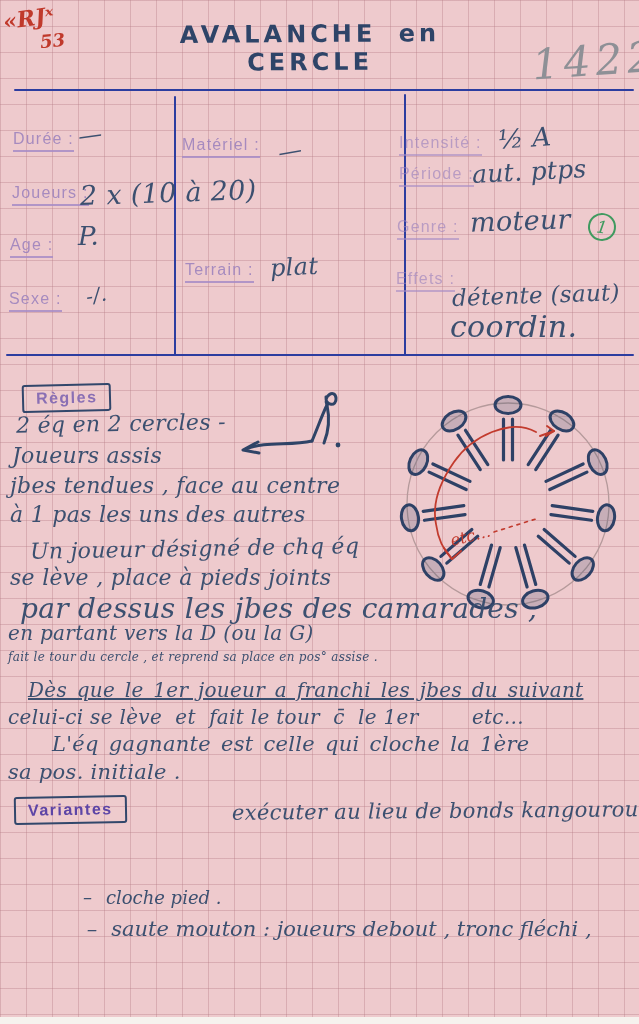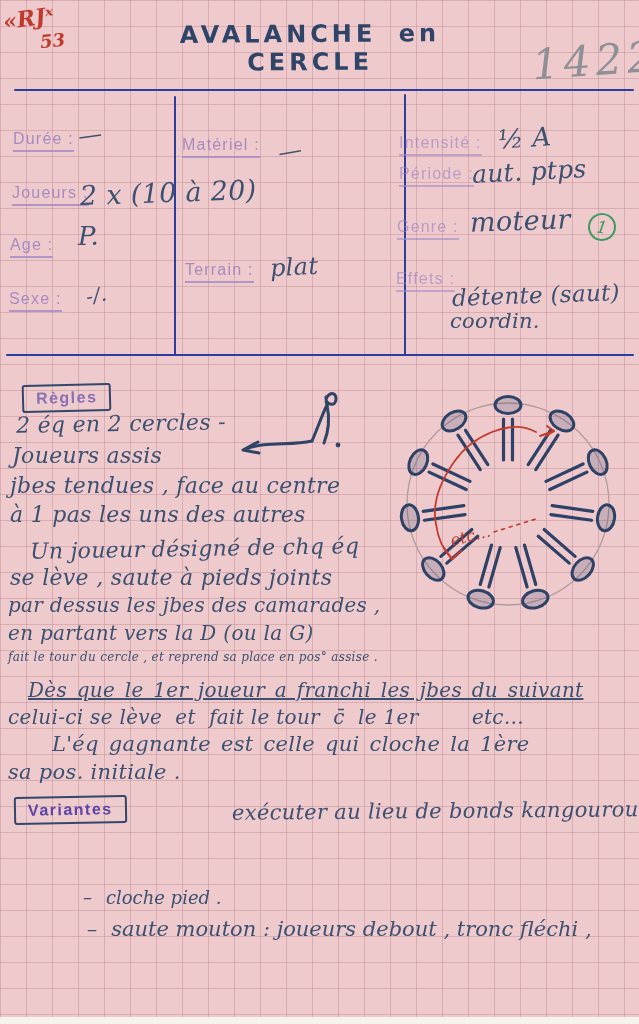--- a/index.html
+++ b/index.html
@@ -102,21 +102,21 @@
 
   <span class="stamp f2" style="left:399px;top:165px;">Période :</span>
   <div class="hw" style="left:472px;top:158px;font-size:25px;transform:rotate(-3deg);">aut. ptps</div>
 
   <span class="stamp f2" style="left:397px;top:218px;">Genre :</span>
   <div class="hw" style="left:470px;top:206px;font-size:27px;transform:rotate(-2deg);">moteur</div>
   <div class="badge-circle">1</div>
 
   <span class="stamp f2" style="left:396px;top:270px;">Effets :</span>
   <div class="hw" style="left:452px;top:283px;font-size:23px;transform:rotate(-2deg);">détente (saut)</div>
-  <div class="hw" style="left:450px;top:310px;font-size:21px;">coordin.</div>
+  <div class="hw" style="left:450px;top:310px;font-size:30px;">coordin.</div>
 
   <div class="stamp-box" style="left:22px;top:384px;transform:rotate(-1.5deg);">
     <span class="stamp-inner">Règles</span>
   </div>
 
   <svg class="abs" style="left:232px;top:383px;" width="128" height="82" viewBox="0 0 128 82">
     <g stroke="#2f4467" stroke-width="3" fill="none" stroke-linecap="round" stroke-linejoin="round">
       <path d="M 14,66 C 34,58 58,63 80,58"></path>
       <path d="M 26,59 L 11,67 L 27,70"></path>
       <path d="M 80,58 C 86,44 90,32 95,22 C 91,12 103,6 104,15 C 105,24 93,23 94,14"></path>
@@ -170,22 +170,22 @@
       <path d="M 96,140 L 141,126" stroke-dasharray="3 5" style="stroke-width:1.6"></path>
     </g>
     <text x="54" y="154" fill="#c23b2e" font-size="16" font-style="italic" font-family="DejaVu Serif, serif" transform="rotate(-14 54 154)">etc…</text>
   </svg>
 
   <div class="hw" style="left:16px;top:412px;font-size:22px;transform:rotate(-1deg);">2 éq en 2 cercles -</div>
   <div class="hw" style="left:12px;top:444px;font-size:22px;">Joueurs assis</div>
   <div class="hw" style="left:10px;top:474px;font-size:22px;">jbes tendues , face au centre</div>
   <div class="hw" style="left:10px;top:503px;font-size:22px;">à 1 pas les uns des autres</div>
   <div class="hw" style="left:30px;top:537px;font-size:22px;transform:rotate(-1deg);">Un joueur désigné de chq éq</div>
-  <div class="hw" style="left:10px;top:566px;font-size:22px;">se lève , saute à pieds joints</div>
-  <div class="hw" style="left:8px;top:594px;font-size:20px;">par dessus les jbes des camarades ,</div>
+  <div class="hw" style="left:10px;top:566px;font-size:22px;">se lève , place à pieds joints</div>
+  <div class="hw" style="left:20px;top:594px;font-size:28px;">par dessus les jbes des camarades ,</div>
   <div class="hw" style="left:8px;top:622px;font-size:20px;">en partant vers la D (ou la G)</div>
   <div class="hw" style="left:8px;top:651px;font-size:12px;">fait le tour du cercle , et reprend sa place en pos° assise .</div>
   <div class="hw" style="left:28px;top:679px;font-size:20px;word-spacing:3px;text-decoration:underline;">Dès que le 1er joueur a franchi les jbes du suivant</div>
   <div class="hw" style="left:8px;top:706px;font-size:20px;">celui-ci se lève  et  fait le tour  c̄  le 1er        etc…</div>
   <div class="hw" style="left:52px;top:733px;font-size:21px;word-spacing:3px;">L'éq gagnante est celle qui cloche la 1ère</div>
   <div class="hw" style="left:8px;top:761px;font-size:21px;">sa pos. initiale .</div>
 
   <div class="stamp-box variantes" style="left:14px;top:796px;transform:rotate(-1deg);">
     <span class="stamp-inner">Variantes</span>
   </div>

